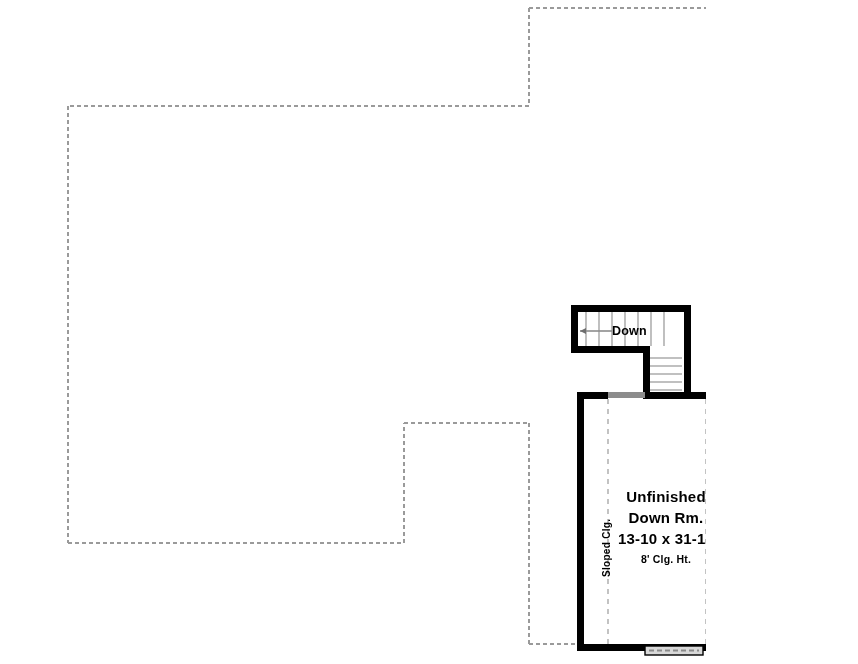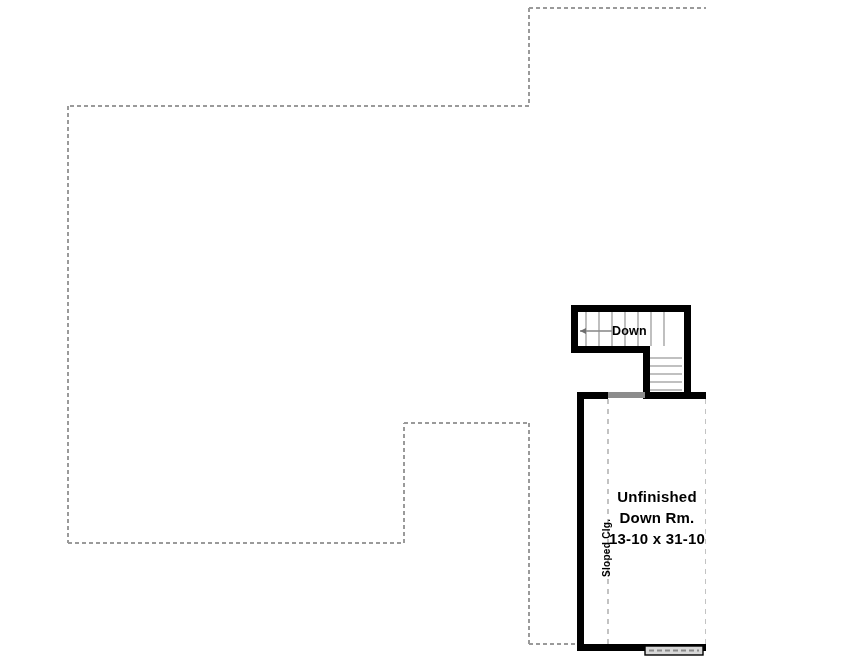--- a/index.html
+++ b/index.html
@@ -39,20 +39,21 @@
     white-space: nowrap;
     font-family: "Liberation Sans", sans-serif;
   }
   
   #bonus-label-block {
     position: absolute;
     left: 584px;
     top: 486px;
     width: 146px;
     text-align: center;
+    padding-left: 9px;
   }
   #bonus-label-block .line {
     font-weight: bold;
     font-size: 15px;
     line-height: 21px;
     letter-spacing: 0.2px;
     color: #000;
   }
   #bonus-label-block .sub {
     font-weight: bold;
@@ -190,20 +191,21 @@
   </svg>
 
   <div class="text-layer">
 
     <div class="lbl" id="down-label">Down</div>
 
     <div id="bonus-label-block">
       <div class="line">Unfinished</div>
       <div class="line">Down Rm.</div>
       <div class="line">13-10 x 31-10</div>
+      <div class="sub">8' Clg. Ht.</div>
     </div>
 
     <div class="lbl sloped" id="sloped-left">Sloped Clg.</div>
 
     <div class="lbl sloped" id="sloped-right">Sloped Clg.</div>
 
   </div>
 
 </div>
 

